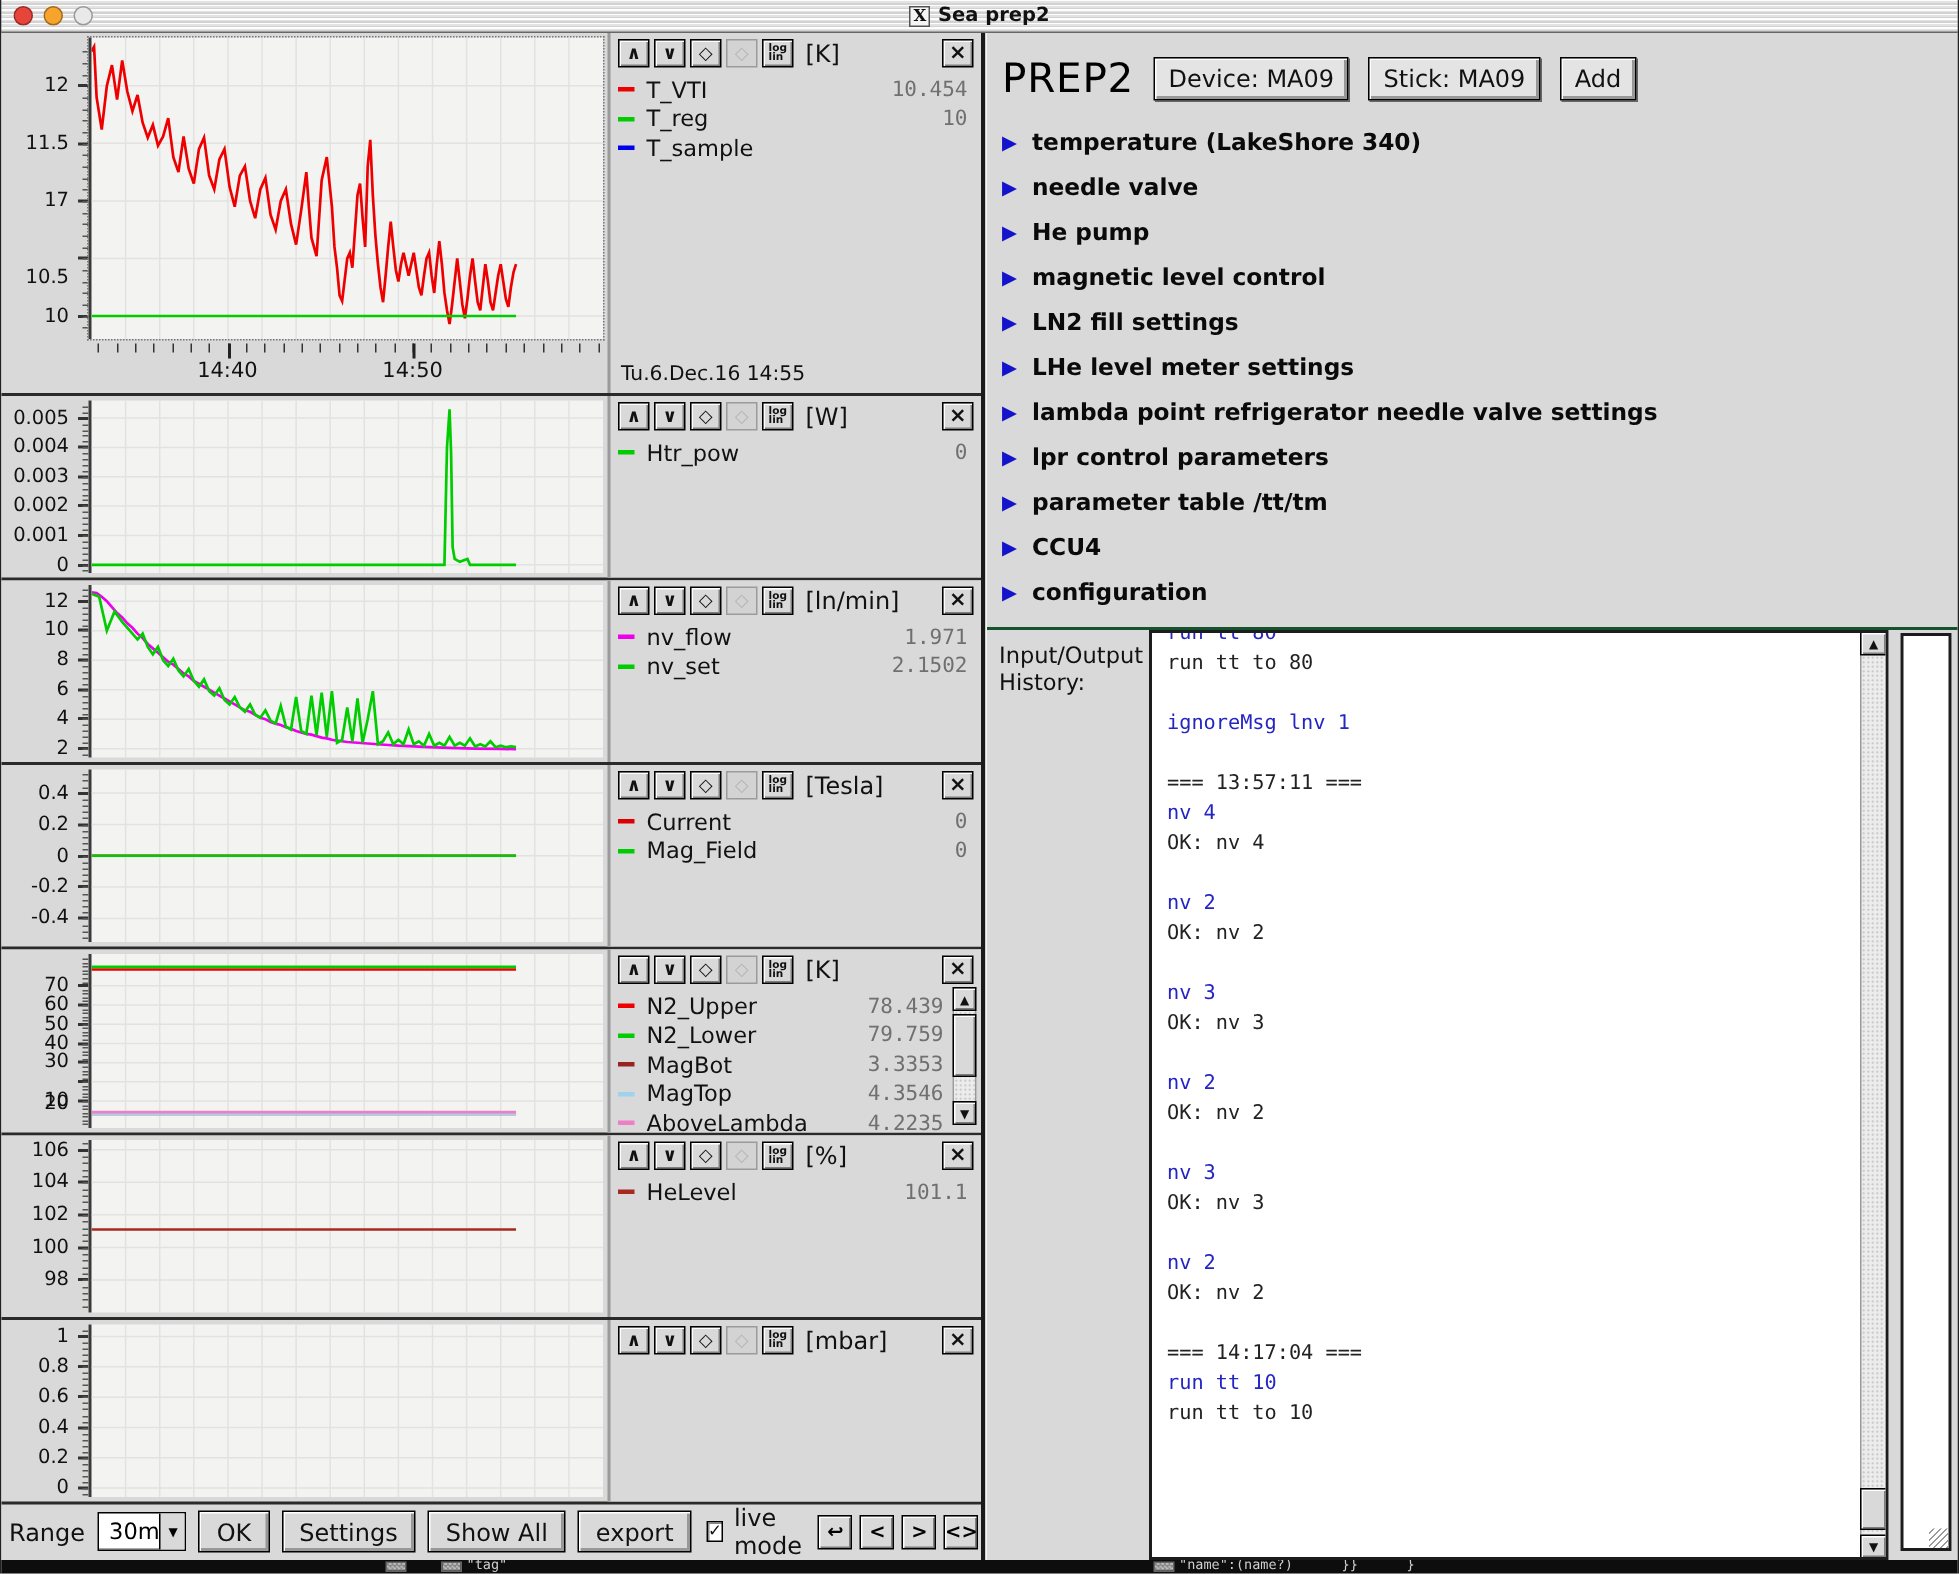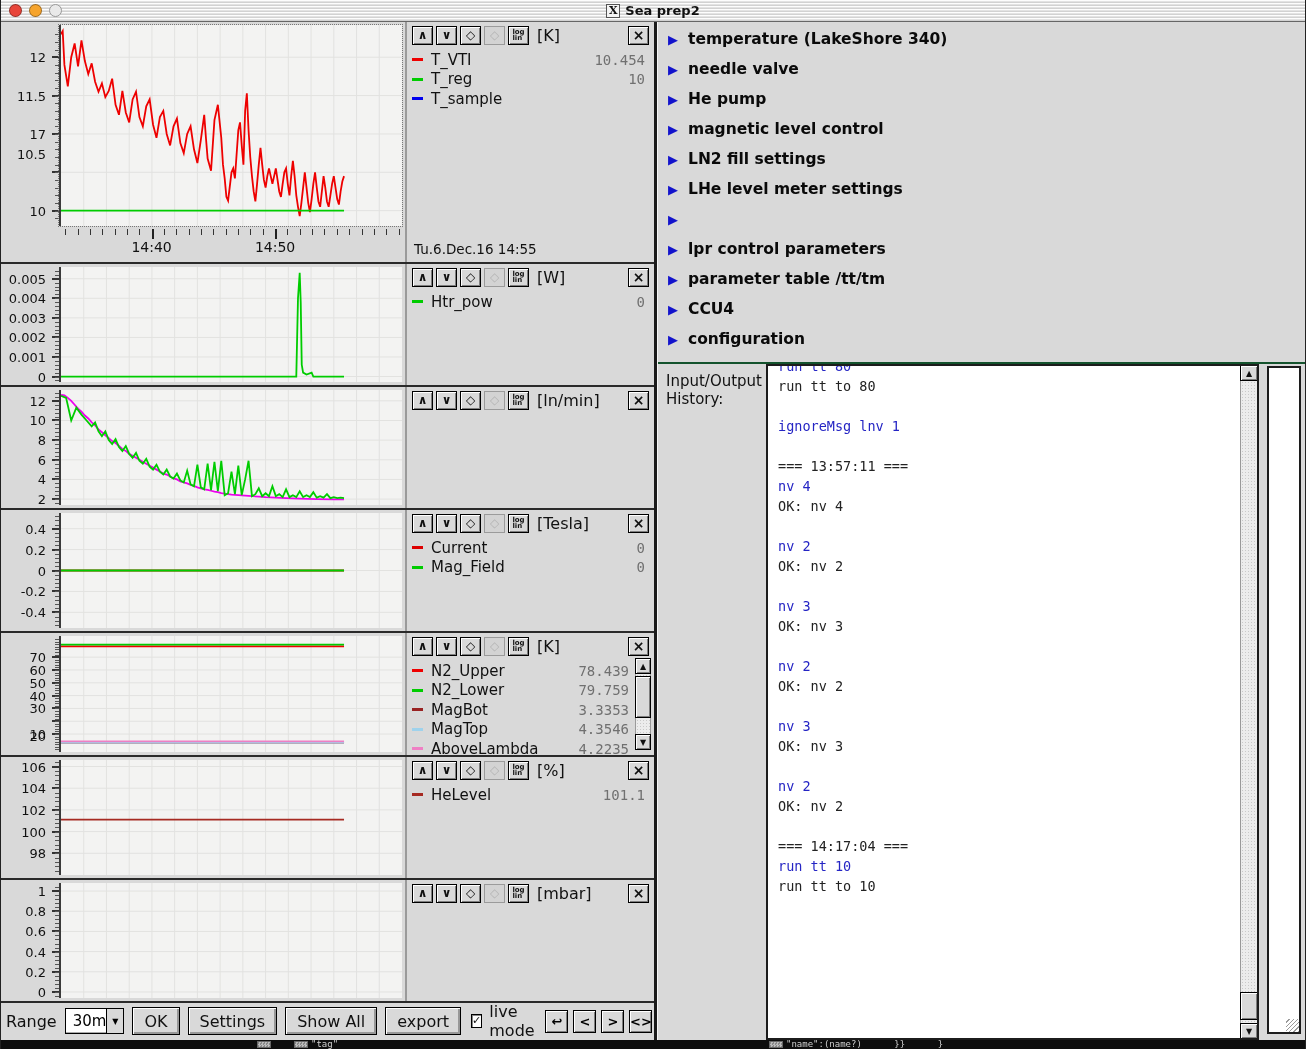--- a/index.html
+++ b/index.html
@@ -115,21 +115,21 @@
     <div class="left-col">
       <div id="charts">
           <div class="chart-row" style="height: 242px;">
             <div class="gutter">
               <div class="ytick-label" style="top: 35.2214px;">12</div>
               <div class="ymaj" style="top: 34.2214px;"></div>
               <div class="ytick-label" style="top: 73.5802px;">11.5</div>
               <div class="ymaj" style="top: 72.5802px;"></div>
               <div class="ytick-label" style="top: 111.939px;">17</div>
               <div class="ymaj" style="top: 110.939px;"></div>
-              <div class="ytick-label" style="top: 132px;">10.5</div>
+              <div class="ytick-label" style="top: 163px;">10.5</div>
               <div class="ymaj" style="top: 149.298px;"></div>
               <div class="ytick-label" style="top: 188.656px;">10</div>
               <div class="ymaj" style="top: 187.656px;"></div>
               <div class="ymin" style="top: 27.5496px;"></div>
               <div class="ymin" style="top: 19.8779px;"></div>
               <div class="ymin" style="top: 12.2061px;"></div>
               <div class="ymin" style="top: 42.8931px;"></div>
               <div class="ymin" style="top: 50.5649px;"></div>
               <div class="ymin" style="top: 58.2366px;"></div>
               <div class="ymin" style="top: 65.9084px;"></div>
@@ -419,20 +419,32 @@
                 <div class="tbtn">◇</div>
                 <div class="tbtn disabled">◇</div>
                 <div class="tbtn">
                   <div class="loglin">
                     <span>log</span>
                     <span>lin</span>
                   </div>
                 </div>
                 <span class="unit">[ln/min]</span>
                 <div class="tbtn lclose">×</div>
+              </div>
+              <div class="legend-items">
+                <div class="legend-item">
+                  <span class="dash" style="background: rgb(238, 0, 238);"></span>
+                  <span class="lname">nv_flow</span>
+                  <span class="lvalue">1.971</span>
+                </div>
+                <div class="legend-item">
+                  <span class="dash" style="background: rgb(0, 204, 0);"></span>
+                  <span class="lname">nv_set</span>
+                  <span class="lvalue">2.1502</span>
+                </div>
               </div>
             </div>
           </div>
           <div class="chart-row" style="height: 123px;">
             <div class="gutter">
               <div class="ytick-label" style="top: 18.6818px;">0.4</div>
               <div class="ymaj" style="top: 17.6818px;"></div>
               <div class="ytick-label" style="top: 39.5909px;">0.2</div>
               <div class="ymaj" style="top: 38.5909px;"></div>
               <div class="ytick-label" style="top: 60.5px;">0</div>
@@ -857,20 +869,26 @@
         <div class="nav-group" id="nav-group">
             <div class="navbtn">↩</div>
             <div class="navbtn">&lt;</div>
             <div class="navbtn">&gt;</div>
             <div class="navbtn">&lt;&gt;</div>
           </div>
       </div>
     </div>
 
     <div class="right-col">
+      <div class="prep-header">
+        <span class="prep-title">PREP2</span>
+        <div class="pbtn">Device: MA09</div>
+        <div class="pbtn">Stick: MA09</div>
+        <div class="pbtn">Add</div>
+      </div>
 
       <div class="tree" id="tree">
           <div class="tree-item">
             <span class="tri">▶</span>
             <span class="tree-label">temperature (LakeShore 340)</span>
           </div>
           <div class="tree-item">
             <span class="tri">▶</span>
             <span class="tree-label">needle valve</span>
           </div>
@@ -885,20 +903,21 @@
           <div class="tree-item">
             <span class="tri">▶</span>
             <span class="tree-label">LN2 fill settings</span>
           </div>
           <div class="tree-item">
             <span class="tri">▶</span>
             <span class="tree-label">LHe level meter settings</span>
           </div>
           <div class="tree-item">
             <span class="tri">▶</span>
+            <span class="tree-label">lambda point refrigerator needle valve settings</span>
           </div>
           <div class="tree-item">
             <span class="tri">▶</span>
             <span class="tree-label">lpr control parameters</span>
           </div>
           <div class="tree-item">
             <span class="tri">▶</span>
             <span class="tree-label">parameter table /tt/tm</span>
           </div>
           <div class="tree-item">

